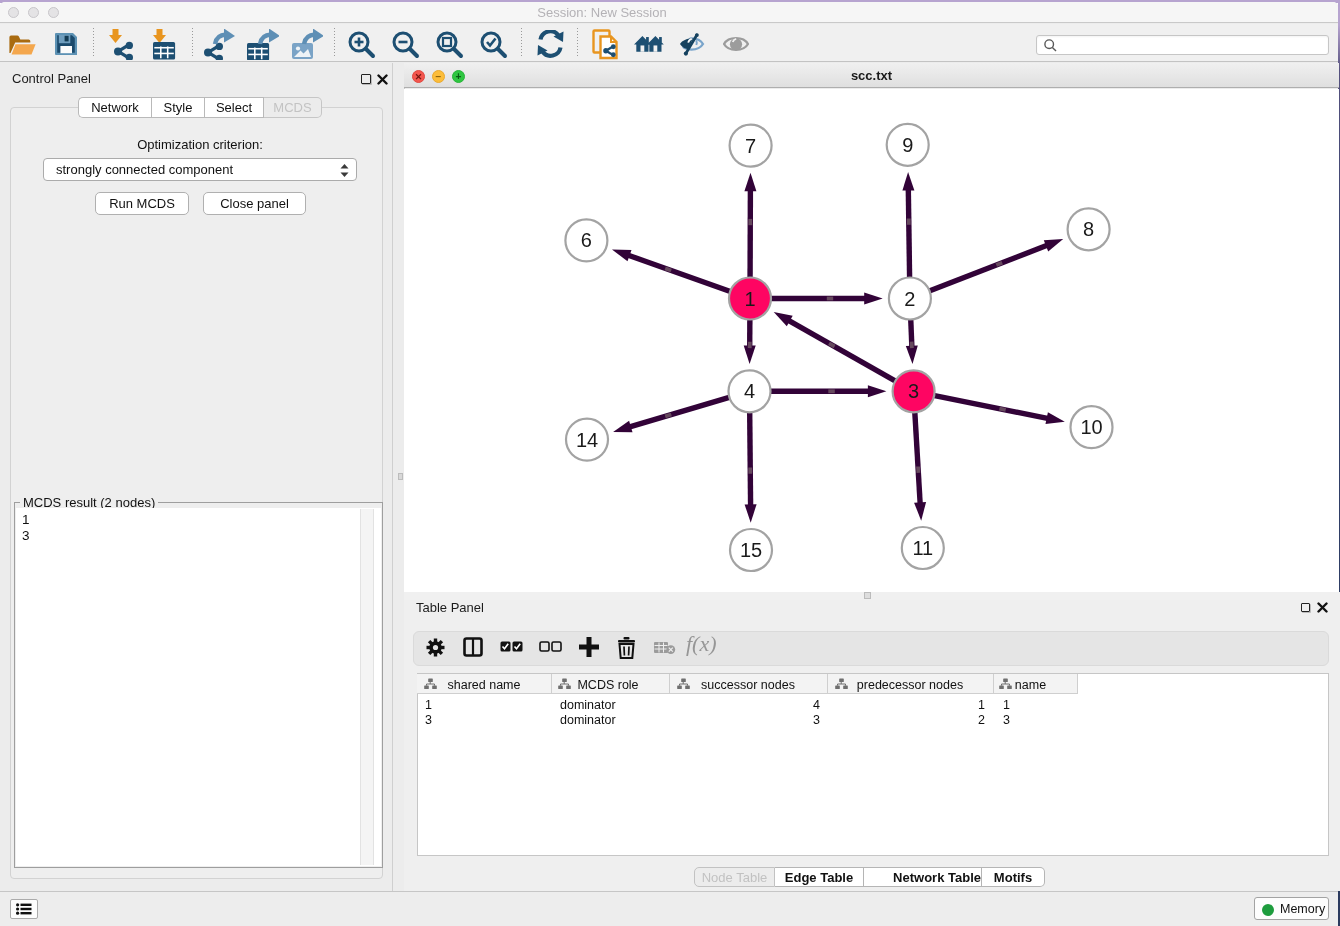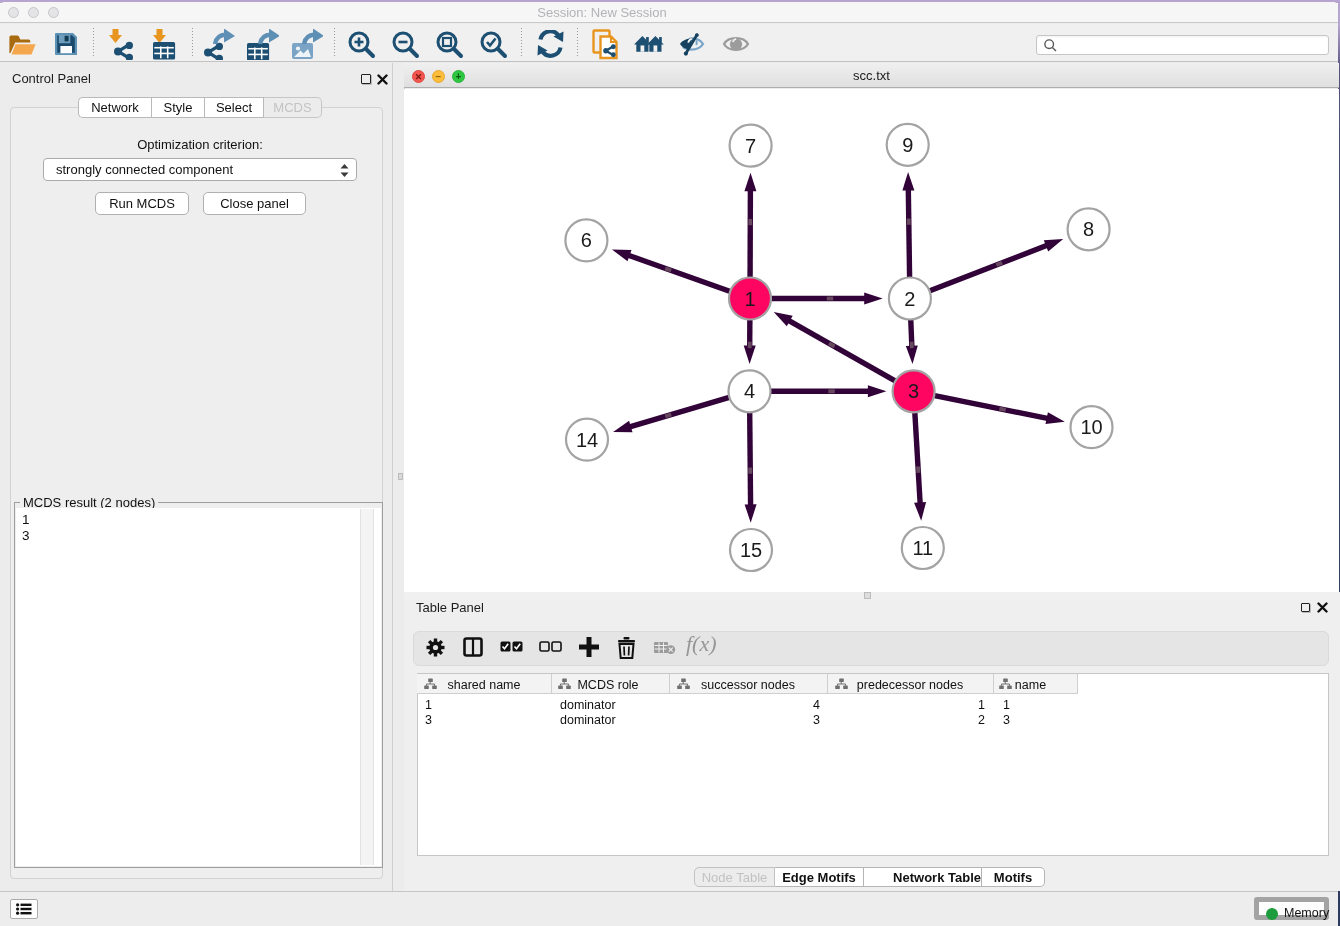--- a/index.html
+++ b/index.html
@@ -209,21 +209,21 @@
 <div class="abs" style="left:20px;top:495px;background:#eeeeee;padding:0 3px;font-size:13px;color:#111">MCDS result (2 nodes)</div>
 <div class="abs" style="left:16px;top:508px;width:365px;height:358px;background:#fff"></div>
 <div class="abs" style="left:22px;top:512px;font-size:13.5px;color:#111;line-height:16px">1<br>3</div>
 <div class="abs" style="left:360px;top:509px;width:14px;height:356px;background:#f4f4f4;border-left:1px solid #e2e2e2;border-right:1px solid #e2e2e2"></div>
 
 <div class="abs" style="left:392px;top:63px;width:12px;height:828px;background:#ececec;border-left:1px solid #cfcfcf"></div>
 <div class="abs" style="left:398px;top:473px;width:5px;height:7px;background:#d8d8d8;border:1px solid #bcbcbc"></div>
 
 <div class="abs" style="left:404px;top:63px;width:1px;height:828px;background:#c9c9c9"></div>
 <div class="abs" style="left:404px;top:63px;width:935px;height:25px;background:linear-gradient(#f0f0f0,#dfdfdf);border-bottom:1px solid #aeaeae"></div>
-<div class="abs" style="left:404px;top:63px;width:935px;text-align:center;font-size:13px;font-weight:normal;color:#1a1a1a;line-height:25px">scc.txt</div>
+<div class="abs" style="left:404px;top:63px;width:935px;text-align:center;font-size:13px;font-weight:bold;color:#1a1a1a;line-height:25px">scc.txt</div>
 <div class="abs" style="left:412px;top:70px;width:13px;height:13px;border-radius:50%;background:#f3564e;border:1px solid #df4840;text-align:center">
     <span style="font-size:9px;line-height:12px;color:#75150f;font-weight:bold;display:block">✕</span>
   </div>
 <div class="abs" style="left:432px;top:70px;width:13px;height:13px;border-radius:50%;background:#fcbd3a;border:1px solid #eaa92e;text-align:center">
     <span style="font-size:10px;line-height:11px;color:#89610b;font-weight:bold;display:block">−</span>
   </div>
 <div class="abs" style="left:452px;top:70px;width:13px;height:13px;border-radius:50%;background:#2fc641;border:1px solid #27b438;text-align:center">
     <span style="font-size:10px;line-height:12px;color:#0a5c14;font-weight:bold;display:block">+</span>
   </div>
 <div class="abs" style="left:404px;top:89px;width:935px;height:503px;background:#fff"></div>
@@ -413,34 +413,34 @@
 <div class="abs" style="left:925px;top:698px;width:60px;text-align:right;font-size:12.5px;color:#111">1</div>
 <div class="abs" style="left:1003px;top:698px;font-size:12.5px;color:#111">1</div>
 <div class="abs" style="left:425px;top:713px;font-size:12.5px;color:#111">3</div>
 <div class="abs" style="left:560px;top:713px;font-size:12.5px;color:#111">dominator</div>
 <div class="abs" style="left:760px;top:713px;width:60px;text-align:right;font-size:12.5px;color:#111">3</div>
 <div class="abs" style="left:925px;top:713px;width:60px;text-align:right;font-size:12.5px;color:#111">2</div>
 <div class="abs" style="left:1003px;top:713px;font-size:12.5px;color:#111">3</div>
 
 <div class="abs" style="left:694px;top:867px;height:20px;display:flex;font-size:13px;font-weight:bold">
  <div style="width:81px;background:#ececec;border:1px solid #c2c2c2;border-radius:5px 0 0 5px;text-align:center;line-height:19px;color:#c2c2c2;font-weight:normal">Node Table</div>
- <div style="width:89px;background:#fff;border:1px solid #b5b5b5;border-left:none;text-align:center;line-height:19px;color:#111">Edge Motifs</div>
+ <div style="width:89px;background:#fff;border:1px solid #b5b5b5;border-left:none;text-align:center;line-height:19px;color:#111">Edge Table</div>
  <div style="width:118px;background:#fff;border:1px solid #b5b5b5;border-left:none;text-align:right;line-height:19px;color:#111">Network Table</div>
  <div style="width:63px;background:#fff;border:1px solid #b5b5b5;border-left:none;border-radius:0 5px 5px 0;text-align:center;line-height:19px;color:#111">Motifs</div>
 </div>
 
 <div class="abs" style="left:0;top:891px;width:1338px;height:35px;background:#ededed;border-top:1px solid #c6c6c6"></div>
 <div class="abs" style="left:10px;top:899px;width:28px;height:20px;background:#fdfdfd;border:1px solid #ababab;border-radius:2px">
 <svg width="16" height="12" viewBox="0 0 16 12" style="position:absolute;left:5px;top:3px">
 <g fill="#111">
         <circle cx="1.6" cy="1.8" r="1.6"></circle>
         <circle cx="1.6" cy="6" r="1.6"></circle>
         <circle cx="1.6" cy="10.2" r="1.6"></circle>
 <rect x="4.5" y="0.6" width="11" height="2.4"></rect>
         <rect x="4.5" y="4.8" width="11" height="2.4"></rect>
         <rect x="4.5" y="9" width="11" height="2.4"></rect>
       </g>
     </svg>
 </div>
-<div class="abs" style="left:1254px;top:897px;width:75px;height:23px;background:#fdfdfd;border:5px solid #a3a3a3;border-radius:3px">
+<div class="abs" style="left:1254px;top:897px;width:75px;height:23px;background:#fdfdfd;border:1px solid #a3a3a3;border-radius:3px">
  <div style="position:absolute;left:7px;top:6px;width:12px;height:12px;border-radius:50%;background:#1d9c3d"></div>
  <div style="position:absolute;left:25px;top:4px;font-size:12.5px;color:#111">Memory</div>
 </div>
 
 </body></html>

